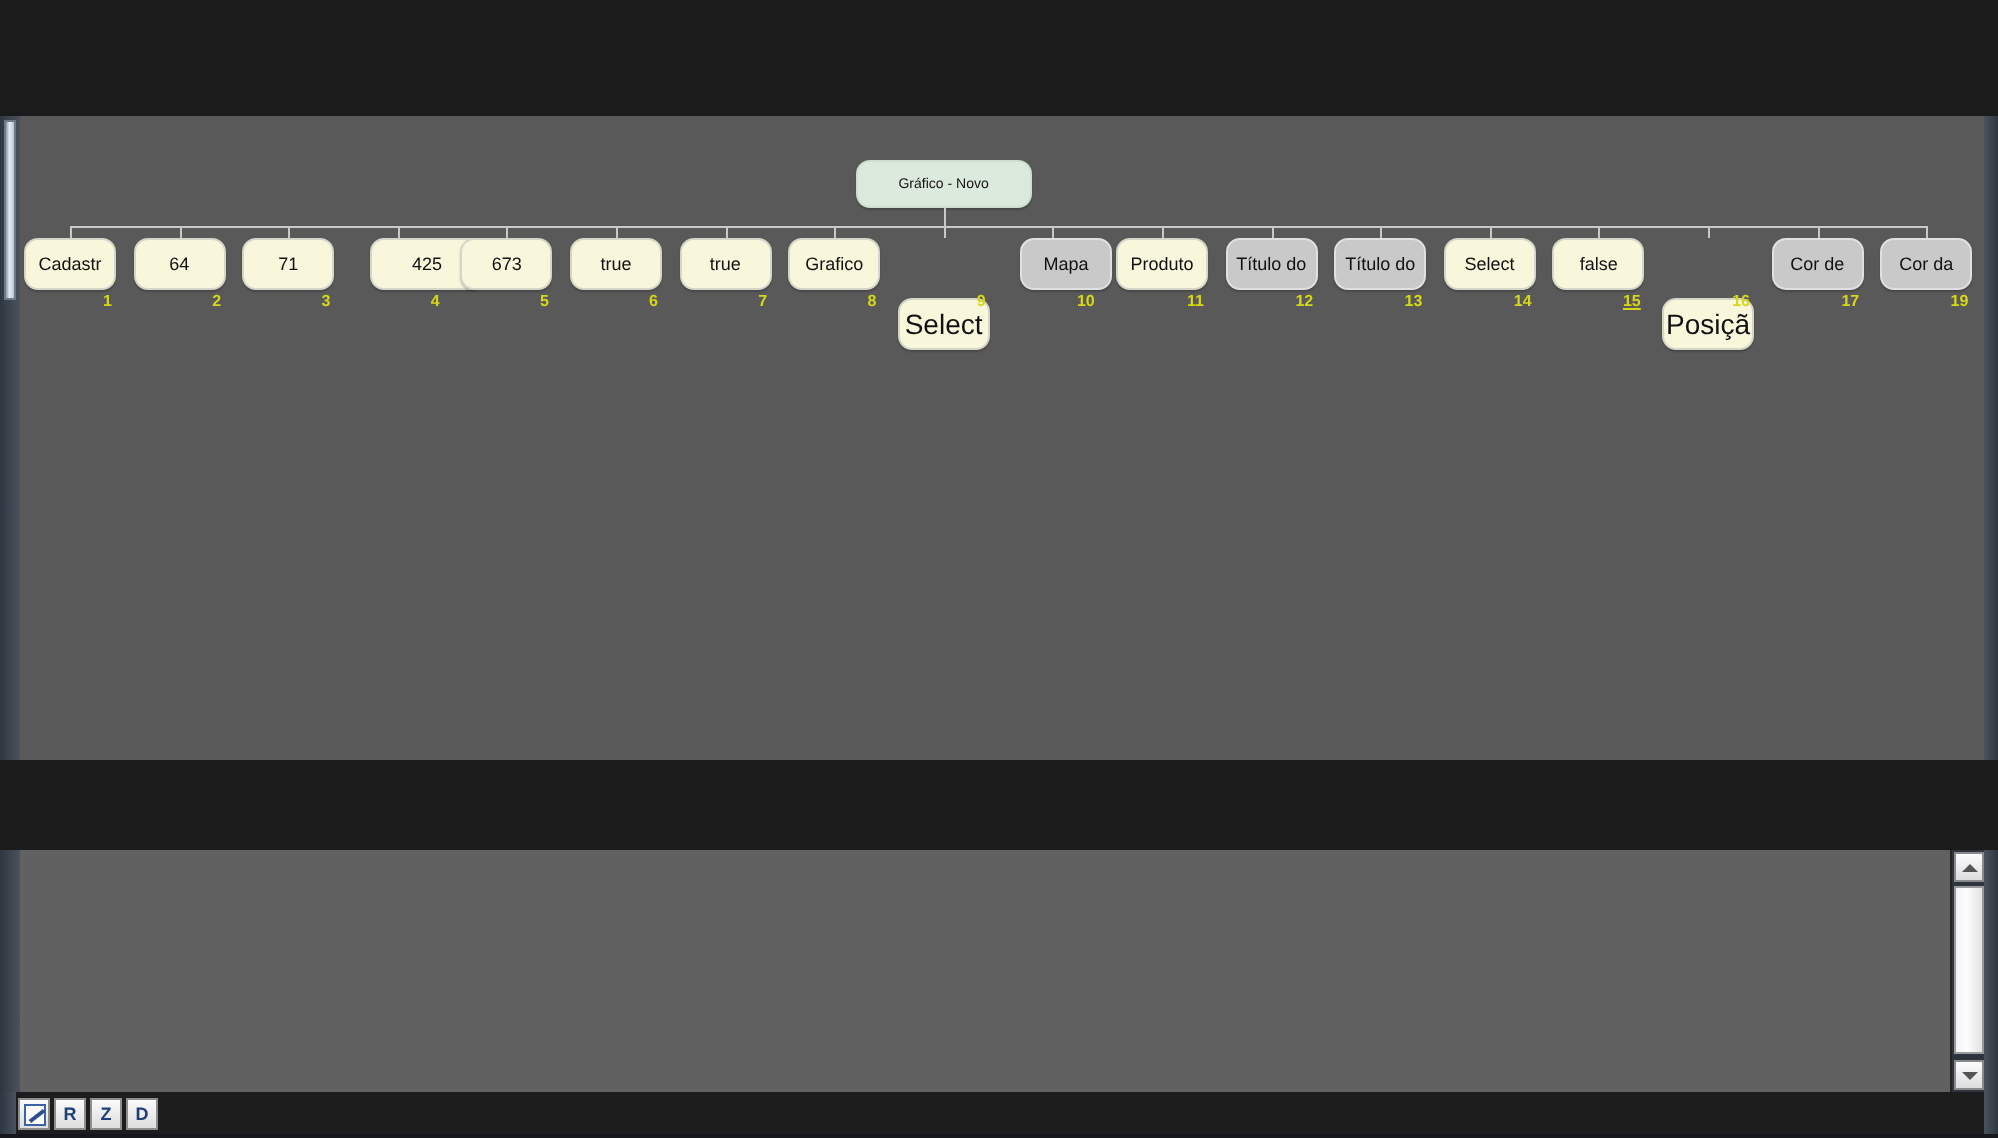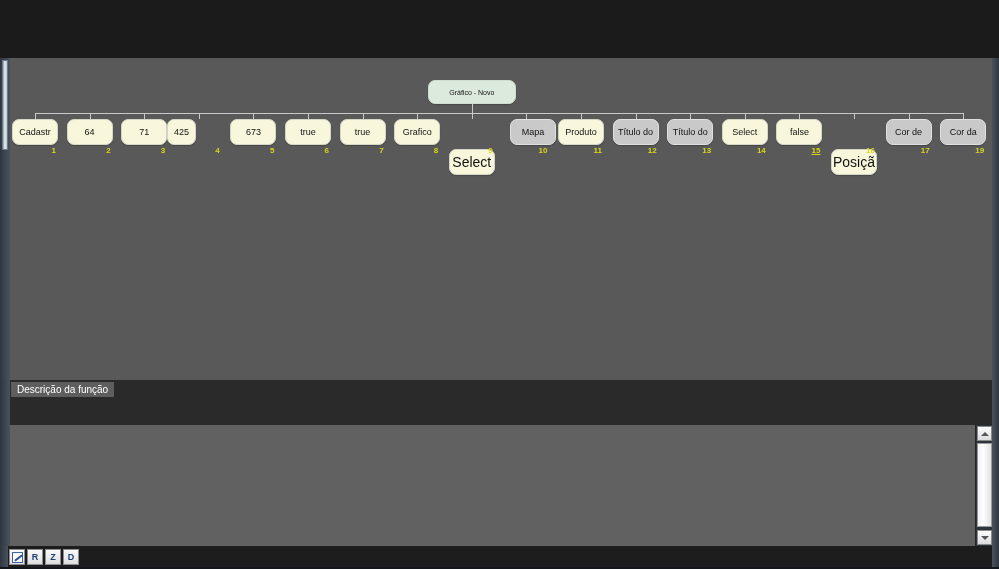--- a/index.html
+++ b/index.html
@@ -428,21 +428,21 @@
         <div class="conn-v" style="left: 25px; top: 55px; height: 6px;"></div>
         <div class="node" style="left: 2px; top: 61px; width: 46px;">Cadastr</div>
         <div class="node-num" style="left: 2px; width: 44px; top: 88px;">1</div>
         <div class="conn-v" style="left: 79.6px; top: 55px; height: 6px;"></div>
         <div class="node" style="left: 56.6px; top: 61px; width: 46px;">64</div>
         <div class="node-num" style="left: 56.6px; width: 44px; top: 88px;">2</div>
         <div class="conn-v" style="left: 134.2px; top: 55px; height: 6px;"></div>
         <div class="node" style="left: 111.2px; top: 61px; width: 46px;">71</div>
         <div class="node-num" style="left: 111.2px; width: 44px; top: 88px;">3</div>
         <div class="conn-v" style="left: 188.8px; top: 55px; height: 6px;"></div>
-        <div class="node" style="left: 157px; top: 61px; width: 29px;">425</div>
+        <div class="node" style="left: 175px; top: 61px; width: 57px;">425</div>
         <div class="node-num" style="left: 165.8px; width: 44px; top: 88px;">4</div>
         <div class="conn-v" style="left: 243.4px; top: 55px; height: 6px;"></div>
         <div class="node" style="left: 220.4px; top: 61px; width: 46px;">673</div>
         <div class="node-num" style="left: 220.4px; width: 44px; top: 88px;">5</div>
         <div class="conn-v" style="left: 298px; top: 55px; height: 6px;"></div>
         <div class="node" style="left: 275px; top: 61px; width: 46px;">true</div>
         <div class="node-num" style="left: 275px; width: 44px; top: 88px;">6</div>
         <div class="conn-v" style="left: 352.6px; top: 55px; height: 6px;"></div>
         <div class="node" style="left: 329.6px; top: 61px; width: 46px;">true</div>
         <div class="node-num" style="left: 329.6px; width: 44px; top: 88px;">7</div>
@@ -475,25 +475,20 @@
         <div class="node-num" style="left: 821px; width: 44px; top: 88px;">16</div>
         <div class="conn-v" style="left: 898.6px; top: 55px; height: 6px;"></div>
         <div class="node gray" style="left: 875.6px; top: 61px; width: 46px;">Cor de</div>
         <div class="node-num" style="left: 875.6px; width: 44px; top: 88px;">17</div>
         <div class="conn-v" style="left: 953.2px; top: 55px; height: 6px;"></div>
         <div class="node gray" style="left: 930.2px; top: 61px; width: 46px;">Cor da</div>
         <div class="node-num" style="left: 930.2px; width: 44px; top: 88px;">19</div>
       </div>
   </div>
 
-  <div class="desc-strip">
-    <div class="desc-left-edge"></div>
-    <div class="desc-right-edge"></div>
-    <div class="desc-tab">Descrição da função</div>
-  </div>
 
   <div class="lower-pane">
     <div class="lp-left-edge"></div>
     <div class="lp-right-edge"></div>
     <div class="lp-scrollbar">
       <div class="sb-btn up">
         <div class="tri-up"></div>
       </div>
       <div class="sb-thumb"></div>
       <div class="sb-btn down">

